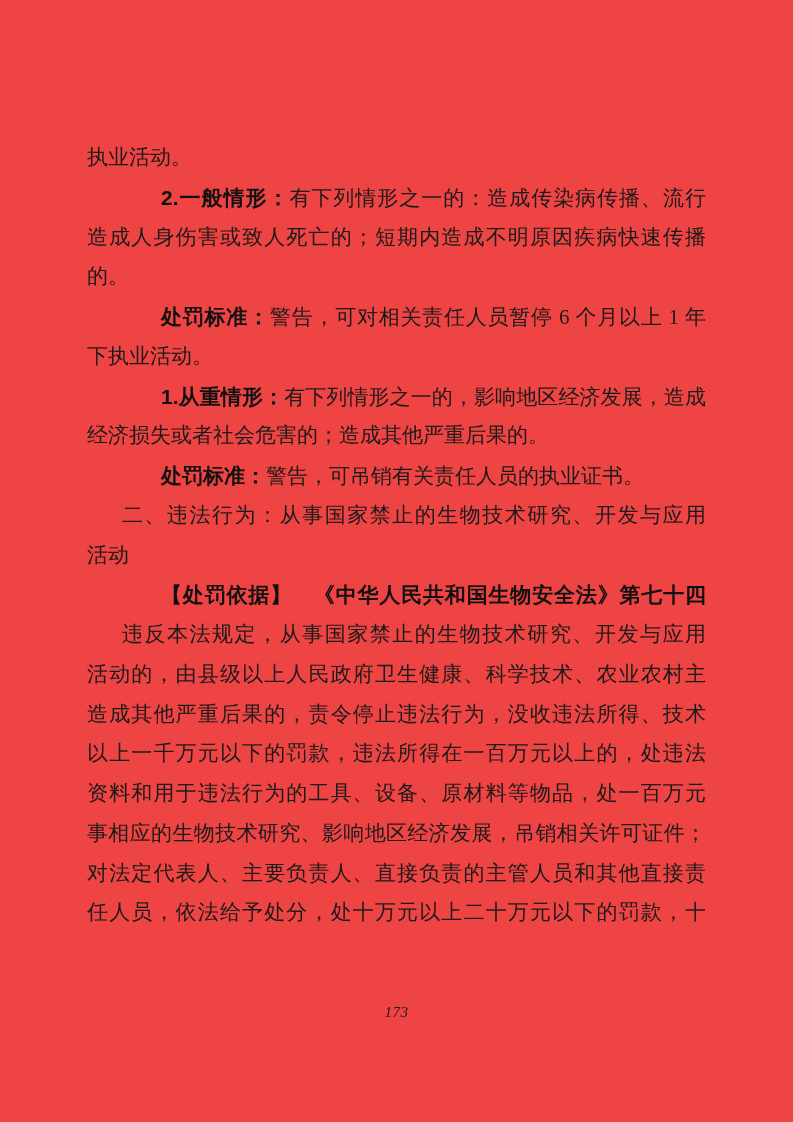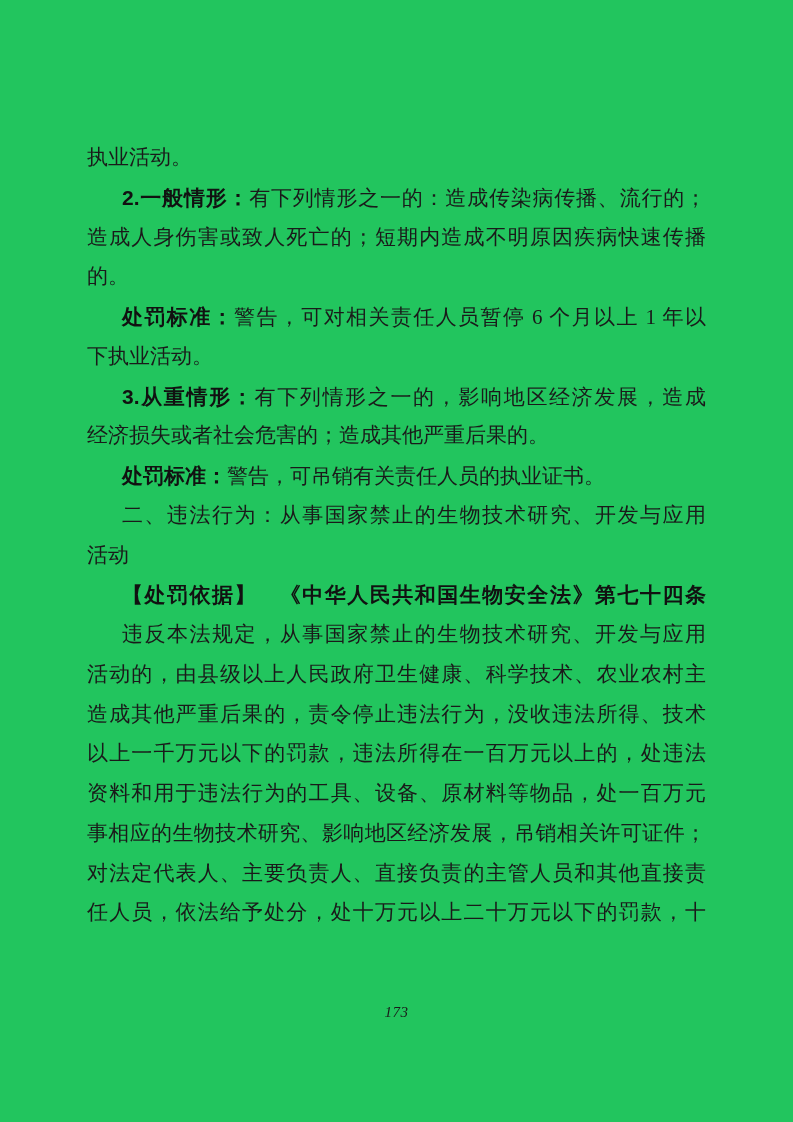--- a/index.html
+++ b/index.html
@@ -4,21 +4,21 @@
 <style>
   html, body {
     margin: 0;
     padding: 0;
     background: #ffffff;
   }
   .page {
     position: relative;
     width: 793px;
     height: 1122px;
-    background: #22c55e;
+    background: #ef4444;
     overflow: hidden;
     font-family: "Liberation Serif", "DejaVu Serif", serif;
     color: #1a1a1a;
   }
   .content {
     position: absolute;
     left: 87px;
     top: 138px;
     width: 619px;
   }
@@ -39,20 +39,21 @@
   .line.ind {
     text-indent: 35px;
   }
   .seg {
     font-weight: 400;
   }
   .seg.bold {
     font-family: "Liberation Sans", "DejaVu Sans", sans-serif;
     font-weight: 700;
     color: #111111;
+    margin-left: 39px;
   }
   .footer {
     position: absolute;
     top: 1000px;
     left: 0;
     width: 100%;
     height: 24px;
     line-height: 24px;
     text-align: center;
     font-size: 15px;
@@ -65,21 +66,21 @@
 <body>
 
 <div class="page">
   <main class="content">
       <div class="line"><span class="seg">执业活动。</span></div>
       <div class="line just ind"><span class="seg bold">2.一般情形：</span><span class="seg">有下列情形之一的：造成传染病传播、流行的；</span></div>
       <div class="line just"><span class="seg">造成人身伤害或致人死亡的；短期内造成不明原因疾病快速传播</span></div>
       <div class="line"><span class="seg">的。</span></div>
       <div class="line just ind"><span class="seg bold">处罚标准：</span><span class="seg">警告，可对相关责任人员暂停 6 个月以上 1 年以</span></div>
       <div class="line"><span class="seg">下执业活动。</span></div>
-      <div class="line just ind"><span class="seg bold">3.从重情形：</span><span class="seg">有下列情形之一的，影响地区经济发展，造成</span></div>
+      <div class="line just ind"><span class="seg bold">1.从重情形：</span><span class="seg">有下列情形之一的，影响地区经济发展，造成</span></div>
       <div class="line"><span class="seg">经济损失或者社会危害的；造成其他严重后果的。</span></div>
       <div class="line ind"><span class="seg bold">处罚标准：</span><span class="seg">警告，可吊销有关责任人员的执业证书。</span></div>
       <div class="line just ind"><span class="seg">二、违法行为：从事国家禁止的生物技术研究、开发与应用</span></div>
       <div class="line"><span class="seg">活动</span></div>
       <div class="line just ind"><span class="seg bold">【处罚依据】　《中华人民共和国生物安全法》第七十四条</span></div>
       <div class="line just ind"><span class="seg">违反本法规定，从事国家禁止的生物技术研究、开发与应用</span></div>
       <div class="line just"><span class="seg">活动的，由县级以上人民政府卫生健康、科学技术、农业农村主</span></div>
       <div class="line just"><span class="seg">造成其他严重后果的，责令停止违法行为，没收违法所得、技术</span></div>
       <div class="line just"><span class="seg">以上一千万元以下的罚款，违法所得在一百万元以上的，处违法</span></div>
       <div class="line just"><span class="seg">资料和用于违法行为的工具、设备、原材料等物品，处一百万元</span></div>

